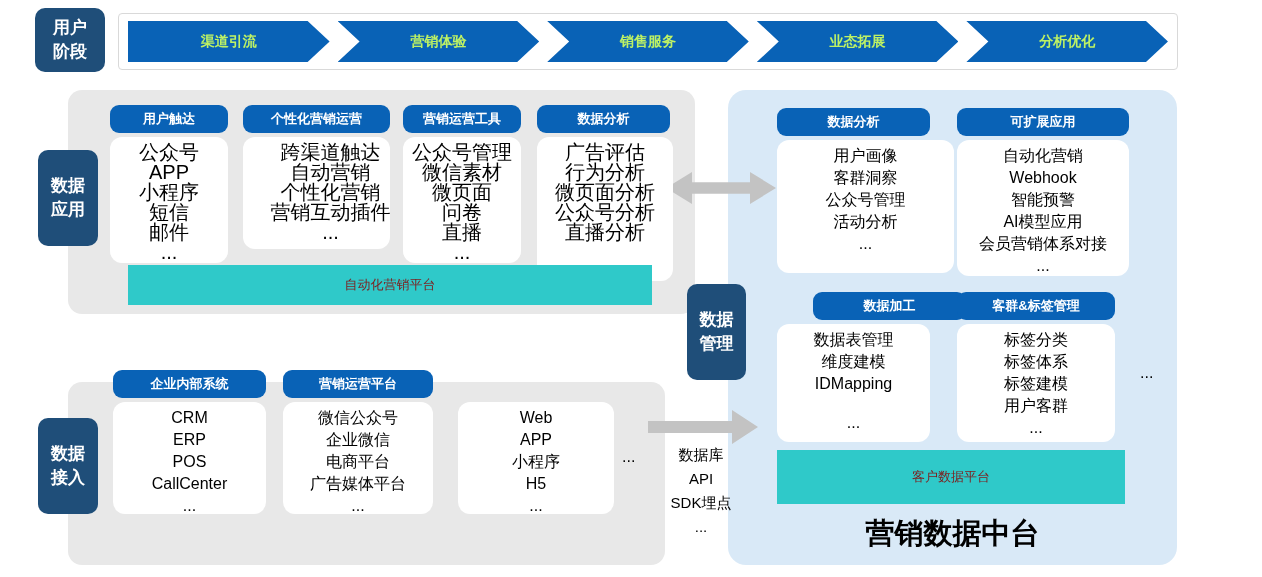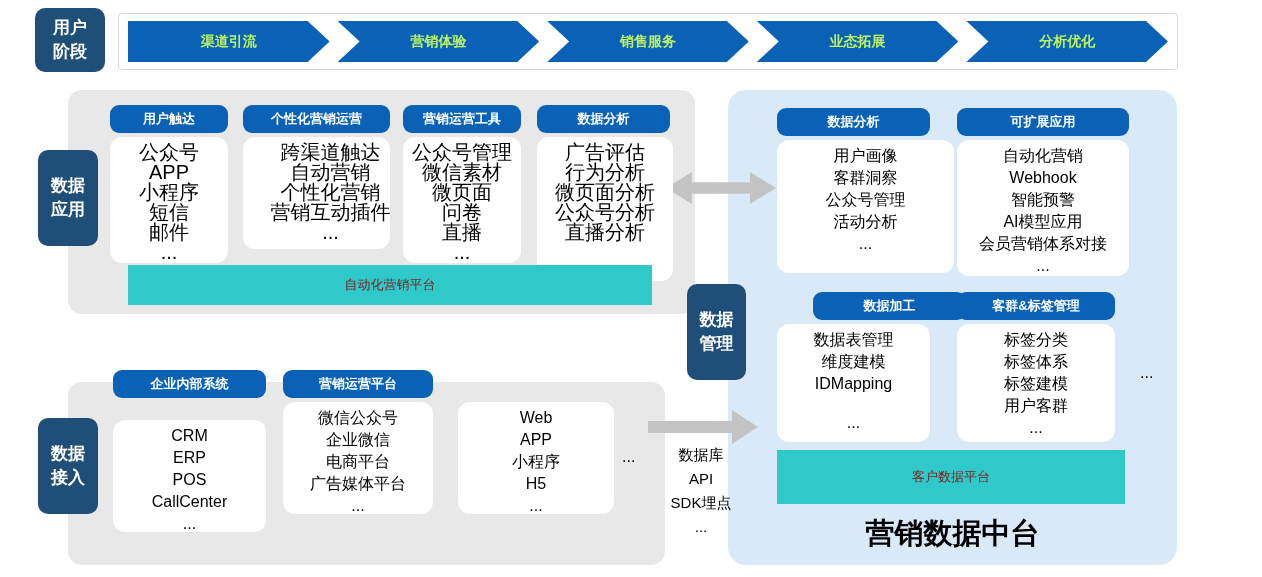--- a/index.html
+++ b/index.html
@@ -168,21 +168,21 @@
 
   <div class="teal-bar" style="left:777px;top:450px;width:348px;height:54px;">客户数据平台</div>
   <div class="platform-title" style="left:728px;top:514px;width:449px;">营销数据中台</div>
 
   <div class="panel gray" style="left:68px;top:382px;width:597px;height:183px;"></div>
   <div class="side-label" style="left:38px;top:418px;width:60px;height:96px;">
     <span class="inner">数据接入</span>
   </div>
 
   <div class="card-header" style="left:113px;top:370px;width:153px;">企业内部系统</div>
-  <div class="card-body" style="left:113px;top:420px;width:153px;height:112px;">
+  <div class="card-body" style="left:113px;top:402px;width:153px;height:112px;">
       <div class="item">CRM</div>
       <div class="item">ERP</div>
       <div class="item">POS</div>
       <div class="item">CallCenter</div>
       <div class="item">...</div>
     </div>
 
   <div class="card-header" style="left:283px;top:370px;width:150px;">营销运营平台</div>
   <div class="card-body" style="left:283px;top:402px;width:150px;height:112px;">
       <div class="item">微信公众号</div>

